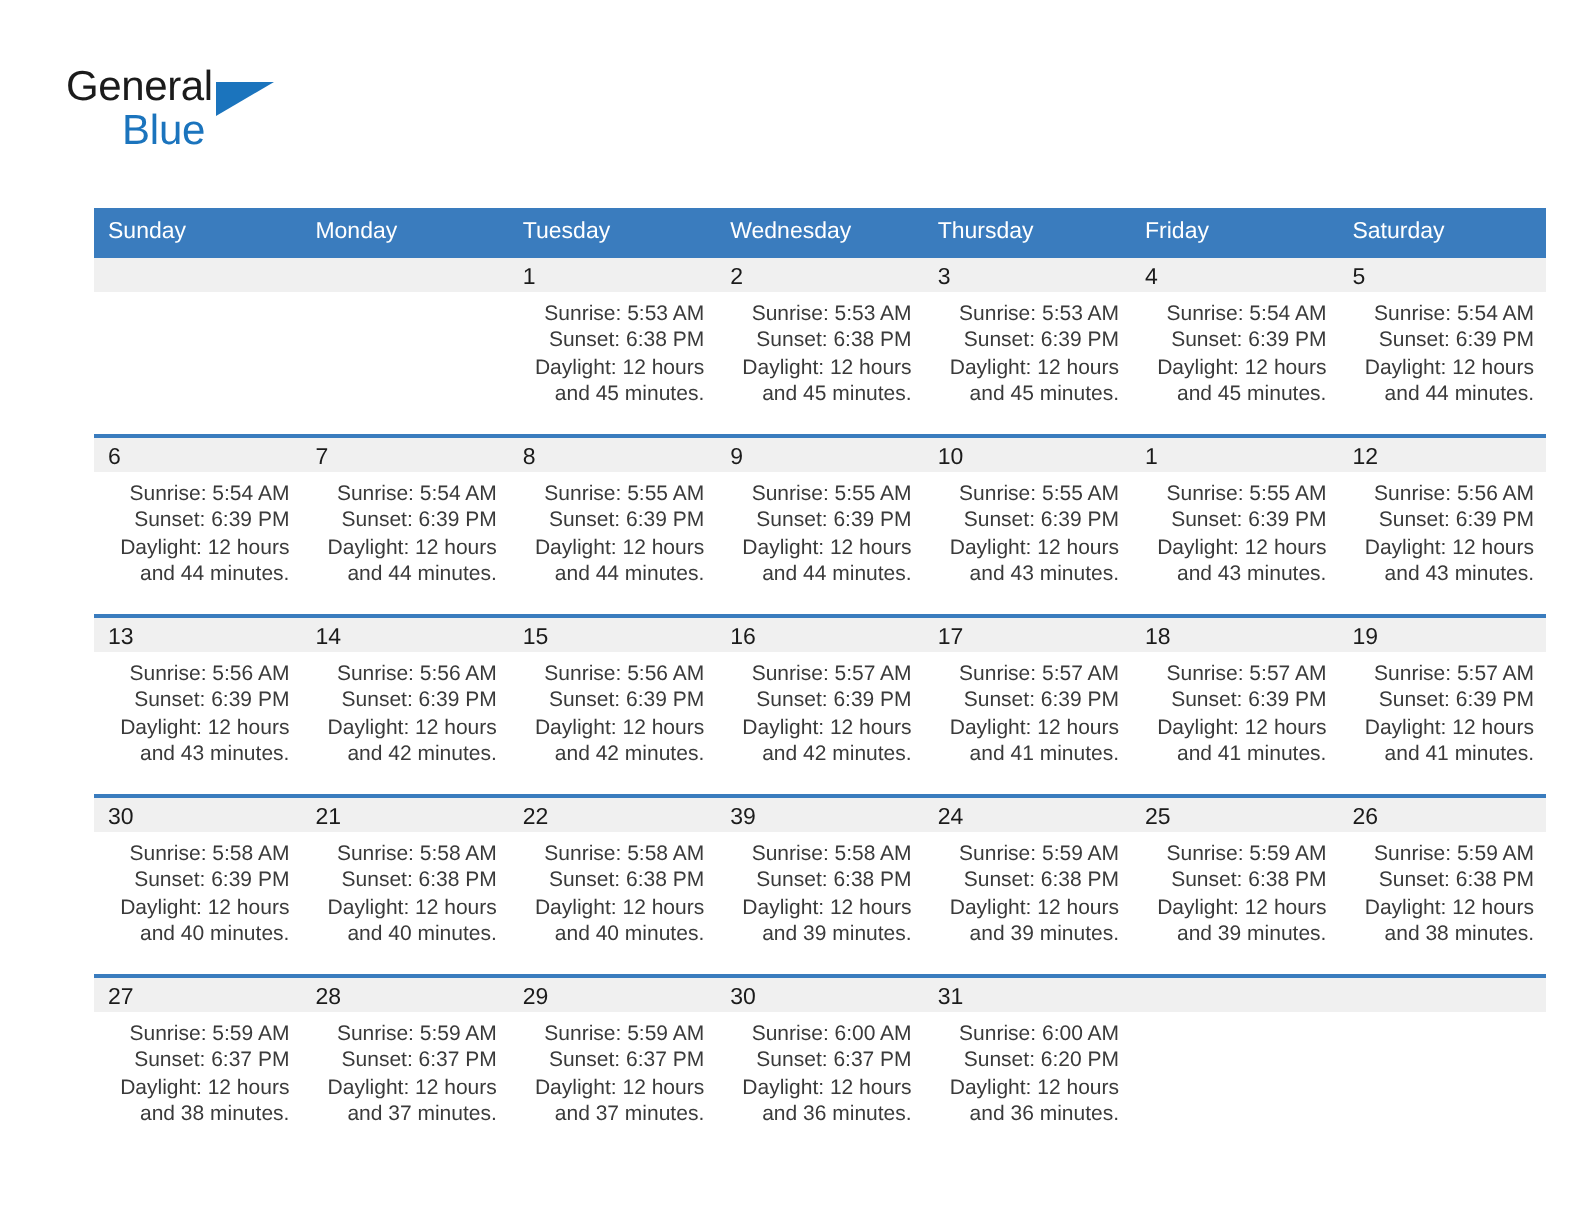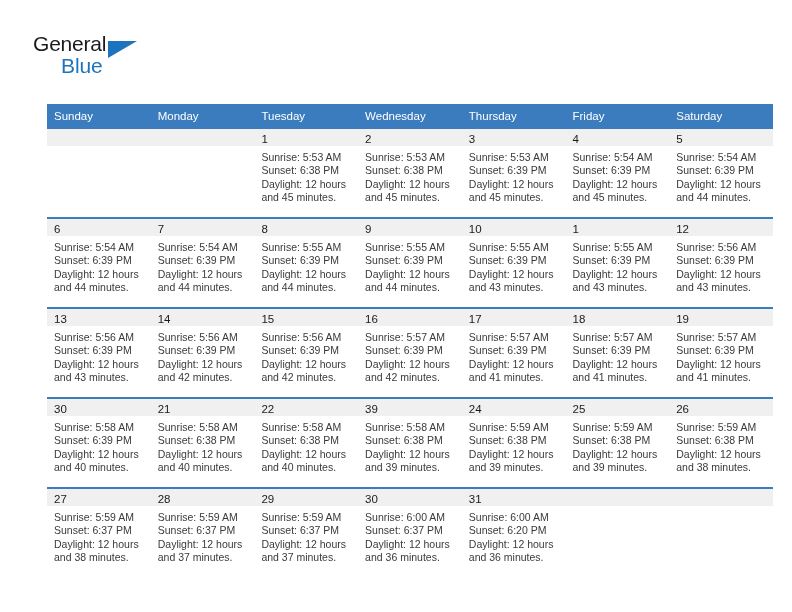--- a/index.html
+++ b/index.html
@@ -124,20 +124,21 @@
     font-size: 11.5px;
     color: #1b1b1b;
     line-height: 16px;
     box-sizing: border-box;
   }
   .cellbody {
     padding: 5px 6px 0 7px;
     font-size: 10.5px;
     line-height: 13.4px;
     color: #3a3a3a;
+    text-align: right;
   }
   .cellbody div {
     white-space: nowrap;
   }
   .cellbody .daylight {
     white-space: normal;
   }
 </style>
 </head>
 <body>

